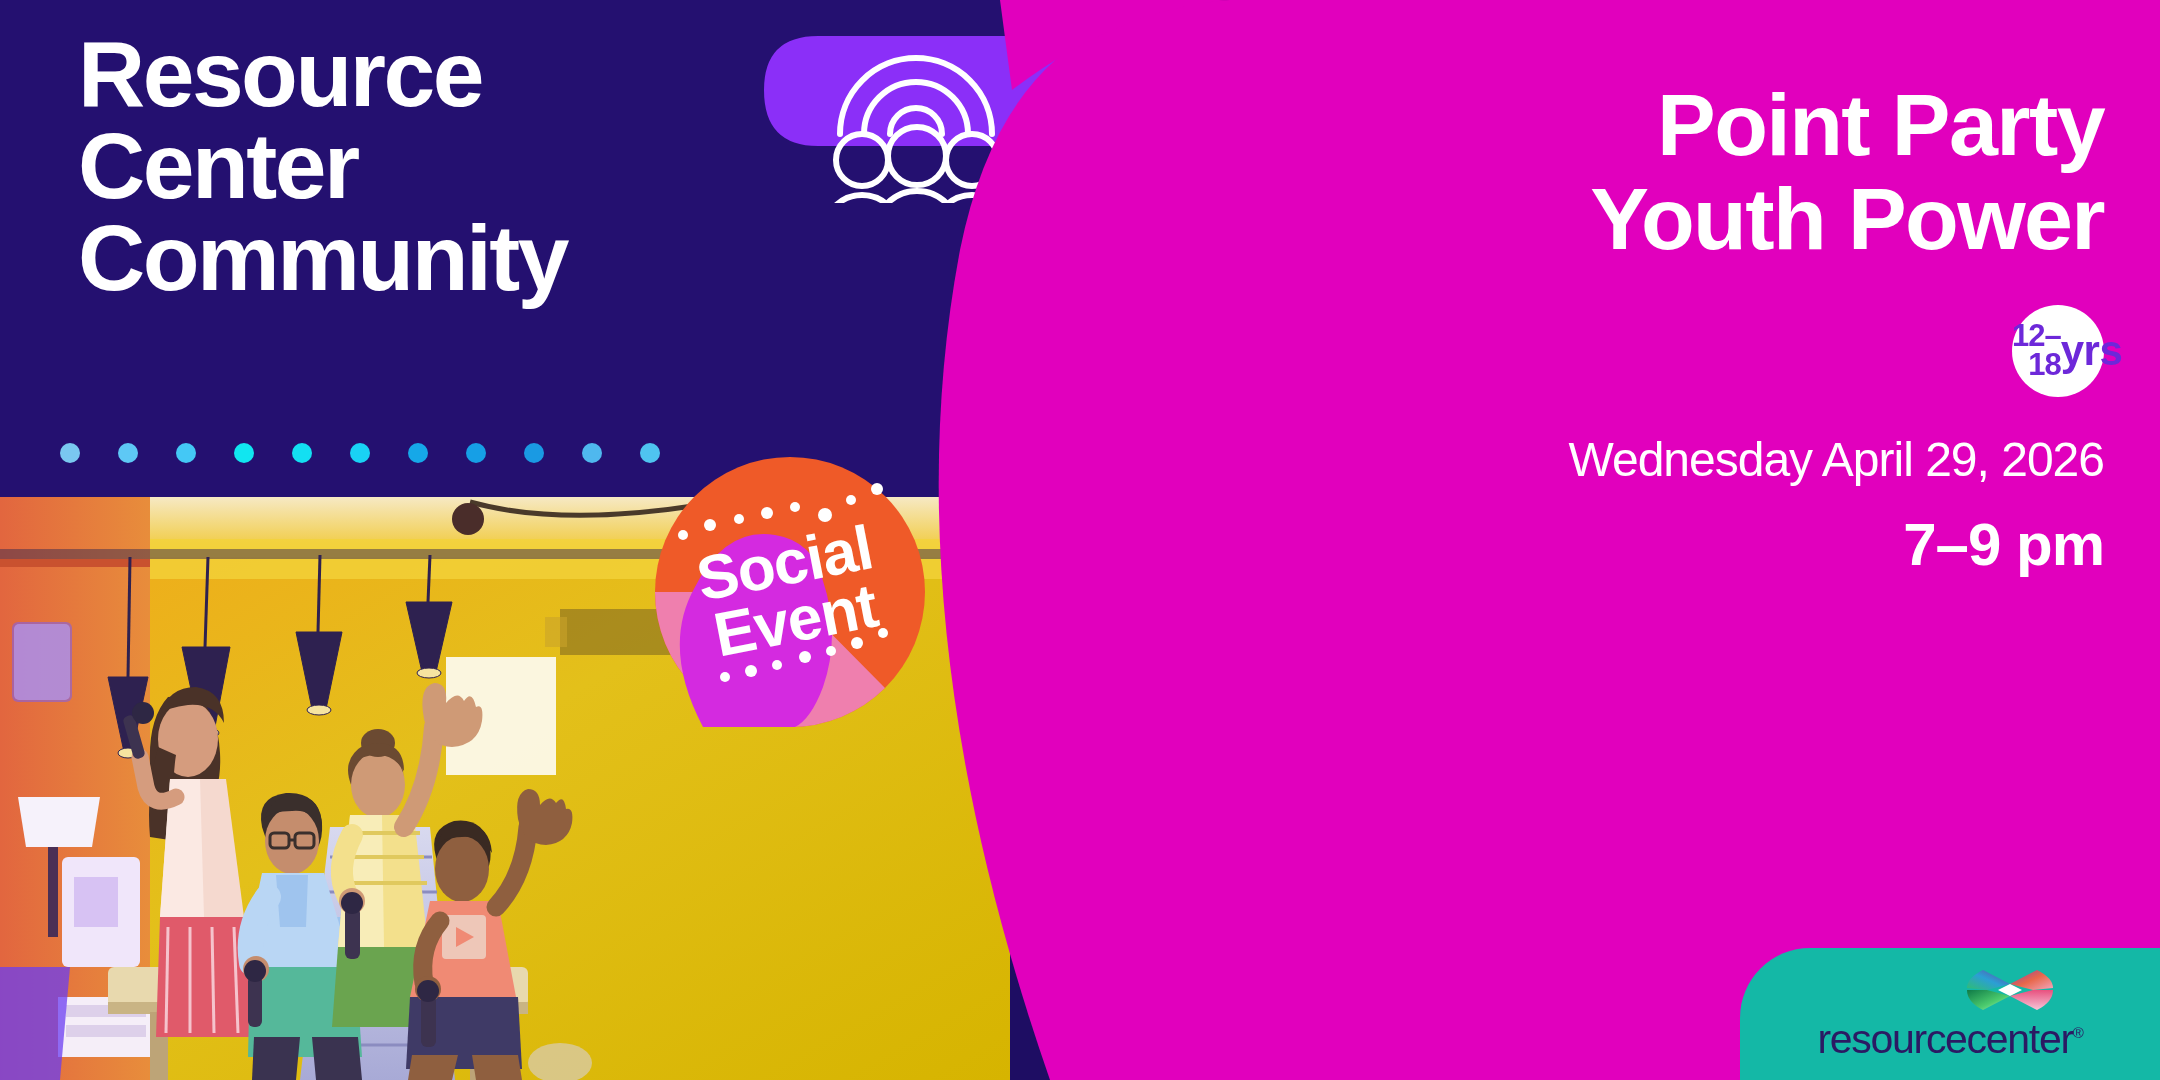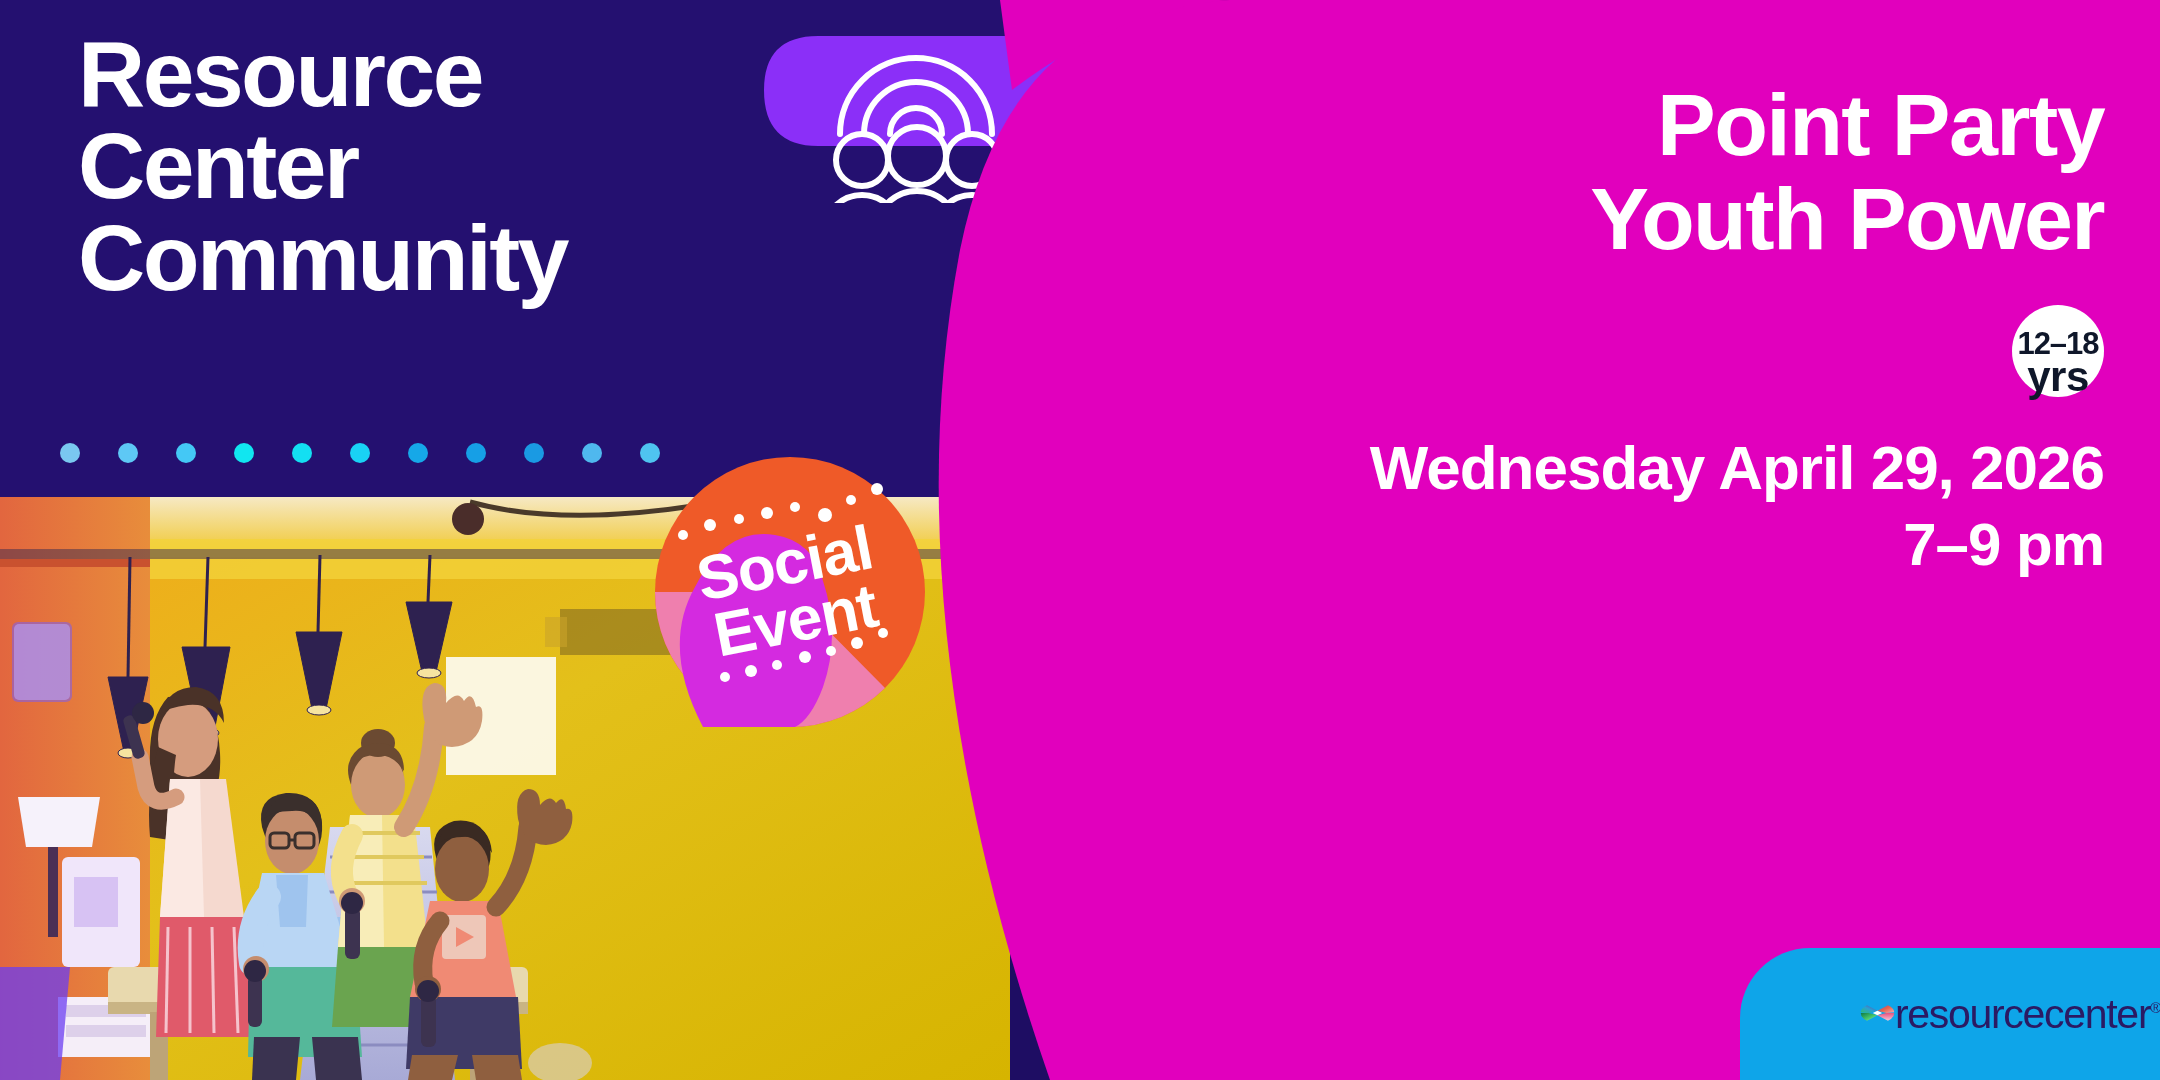--- a/index.html
+++ b/index.html
@@ -49,30 +49,30 @@
     position:absolute; right:0; top:78px; width:100%;
     color:#ffffff; font-weight:bold; font-size:88px; line-height:1.07;
     letter-spacing:-1.6px;
   }
   .badges{
     position:absolute; right:0; top:305px; width:100%;
     display:flex; align-items:center; justify-content:flex-end; gap:36px;
   }
   .age-badge{
     width:92px; height:92px; border-radius:50%; background:#ffffff;
-    display:flex; flex-direction:column; align-items:center; justify-content:flex-end;
-    color:#0f172a; font-weight:bold; line-height:0.92;
+    display:flex; flex-direction:row; align-items:center; justify-content:space-between;
+    color:#6d28d9; font-weight:bold; line-height:0.92;
   }
   .age-badge .a1{ font-size:31px; letter-spacing:-1px; }
   .age-badge .a2{ font-size:42px; letter-spacing:-0.5px; }
   .lgbtq{ color:#ffffff; font-weight:bold; font-size:59px; letter-spacing:-0.5px; }
 
   .date-line{
     position:absolute; right:0; top:432px; width:100%;
-    color:#ffffff; font-weight:bold; font-size:62px; letter-spacing:-1px;
+    color:#ffffff; font-weight:normal; font-size:48px; letter-spacing:-1px;
   }
   .time-line{
     position:absolute; right:0; top:510px; width:100%;
     color:#ffffff; font-weight:bold; font-size:60px; letter-spacing:-1px;
   }
   .social-line{
     position:absolute; right:0; top:597px; width:100%;
     color:#ffffff; font-weight:bold; font-size:42px; letter-spacing:-0.5px;
   }
 
@@ -83,22 +83,22 @@
   .stamp-text{
     position:absolute; inset:0; display:flex; flex-direction:column;
     align-items:center; justify-content:center;
     transform:rotate(-11deg); color:#ffffff; font-weight:bold;
     font-size:62px; line-height:0.93; letter-spacing:-1px;
   }
 
   
   .logo-plate{
     position:absolute; right:0; bottom:0; width:420px; height:132px;
-    background:#0ea5e9; border-top-left-radius:70px; z-index:9;
-    display:flex; flex-direction:row; align-items:center; justify-content:center;
+    background:#14b8a6; border-top-left-radius:70px; z-index:9;
+    display:flex; flex-direction:column; align-items:center; justify-content:center;
   }
   .logo-mark{ width:90px; height:48px; margin-bottom:2px; margin-left:120px; }
   .logo-word{
     font-size:41px; color:#2b1a63; letter-spacing:-1.3px; white-space:nowrap;
     font-family:"Liberation Sans", sans-serif;
   }
   .logo-word .thin{ font-weight:400; }
   .logo-word .reg{ font-size:15px; vertical-align:super; }
 </style>
 </head>

